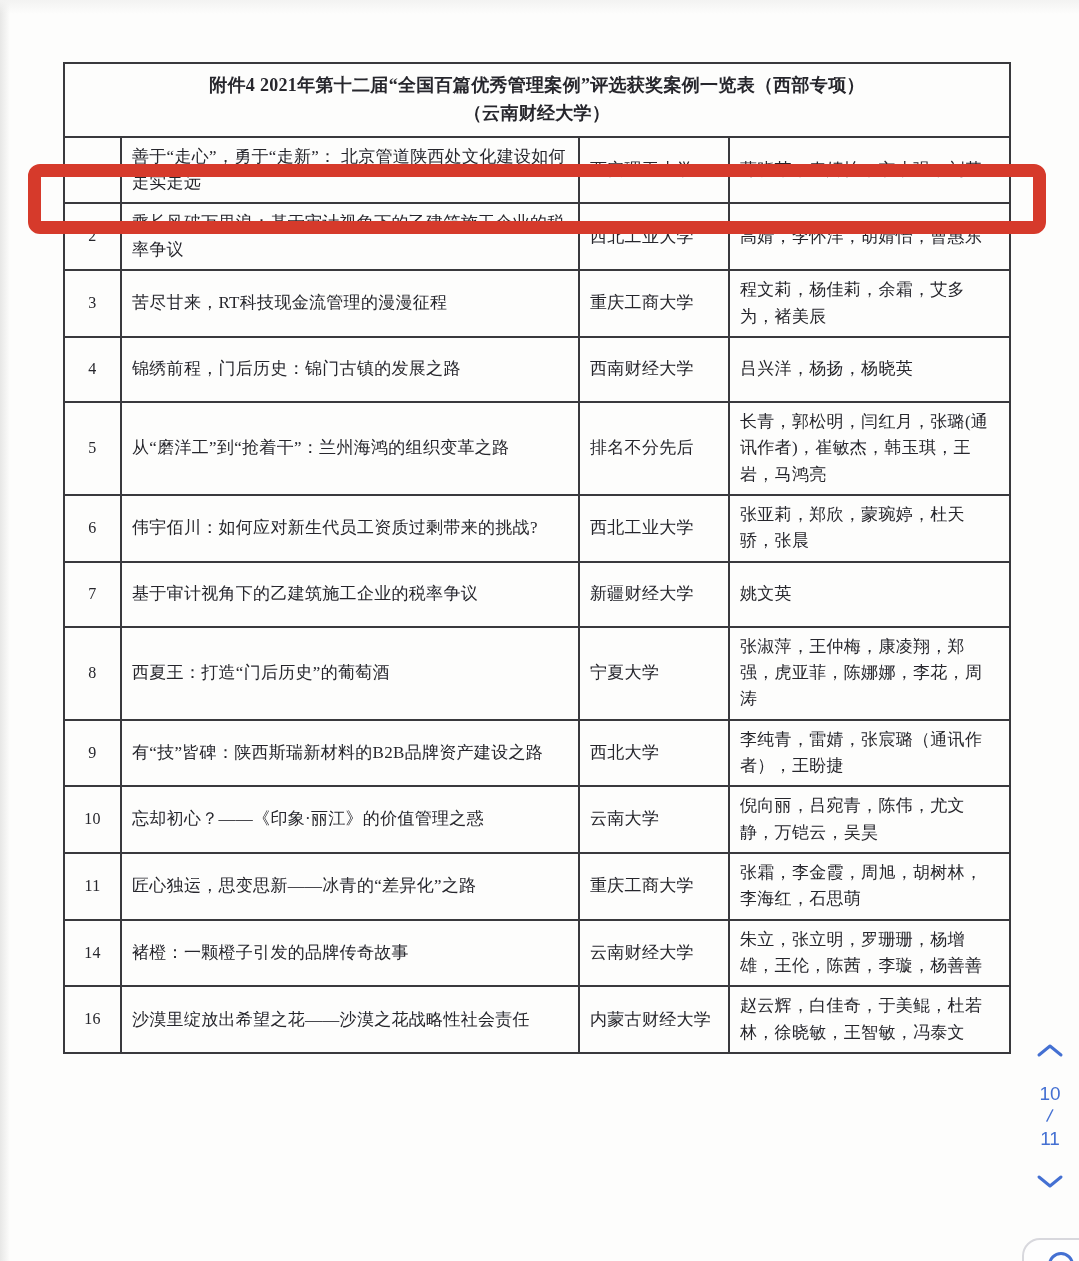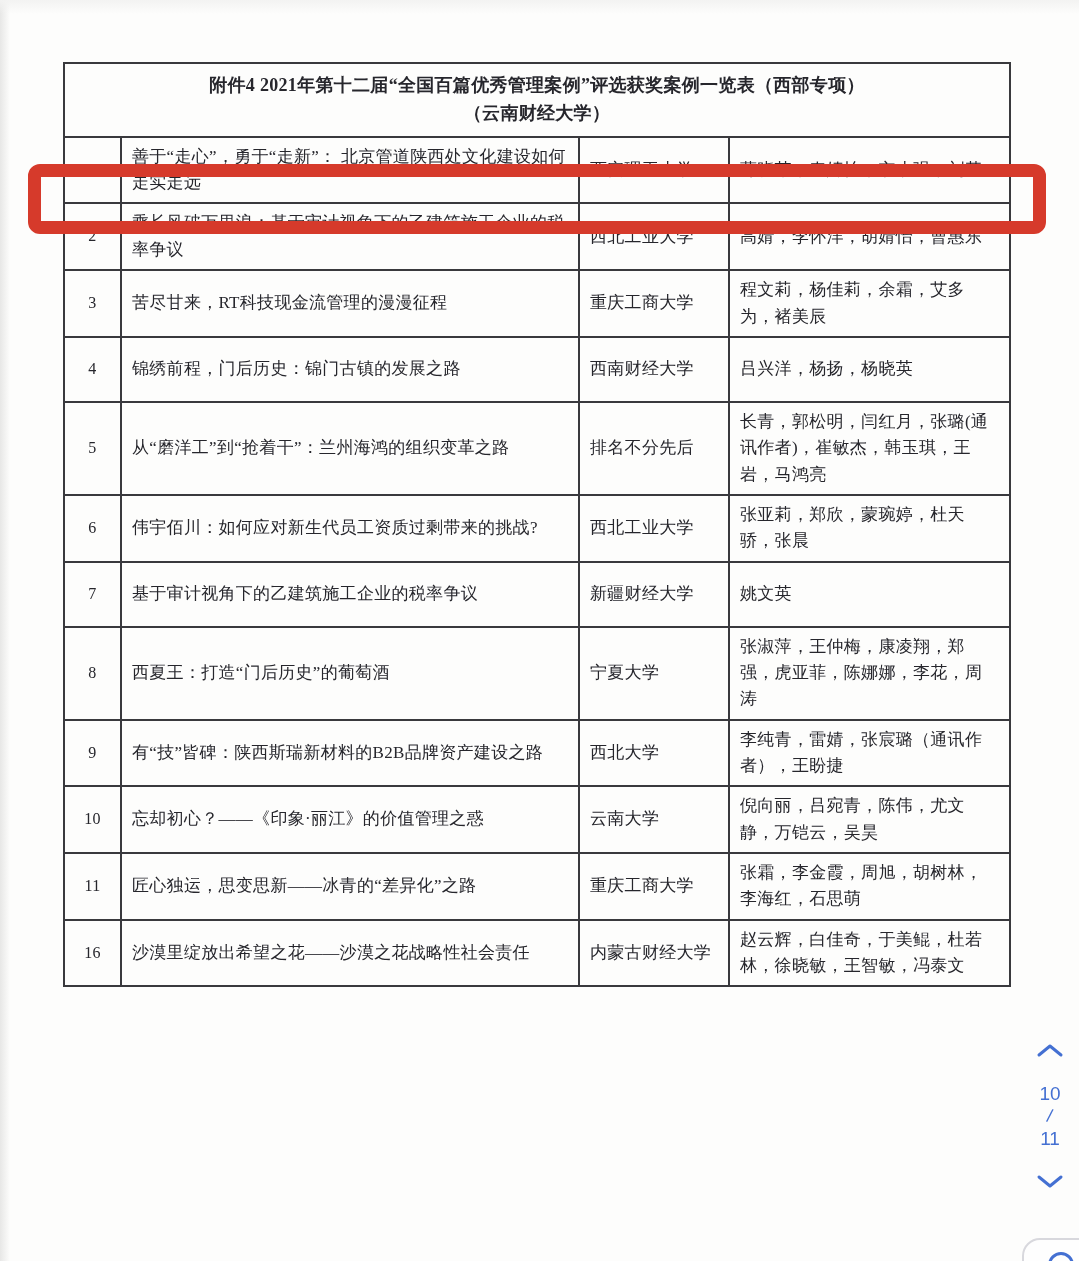--- a/index.html
+++ b/index.html
@@ -162,20 +162,26 @@
         <td>云南大学</td>
         <td>倪向丽，吕宛青，陈伟，尤文静，万铠云，吴昊</td>
       </tr>
       <tr>
         <td class="no-cell">11</td>
         <td>匠心独运，思变思新——冰青的“差异化”之路</td>
         <td>重庆工商大学</td>
         <td>张霜，李金霞，周旭，胡树林，李海红，石思萌</td>
       </tr>
       <tr>
+        <td class="no-cell">14</td>
+        <td>褚橙：一颗橙子引发的品牌传奇故事</td>
+        <td>云南财经大学</td>
+        <td>朱立，张立明，罗珊珊，杨增雄，王伦，陈茜，李璇，杨善善</td>
+      </tr>
+      <tr>
         <td class="no-cell">16</td>
         <td>沙漠里绽放出希望之花——沙漠之花战略性社会责任</td>
         <td>内蒙古财经大学</td>
         <td>赵云辉，白佳奇，于美鲲，杜若林，徐晓敏，王智敏，冯泰文</td>
       </tr>
     </tbody>
 </table>
 
 <div class="highlight-box"></div>
 

